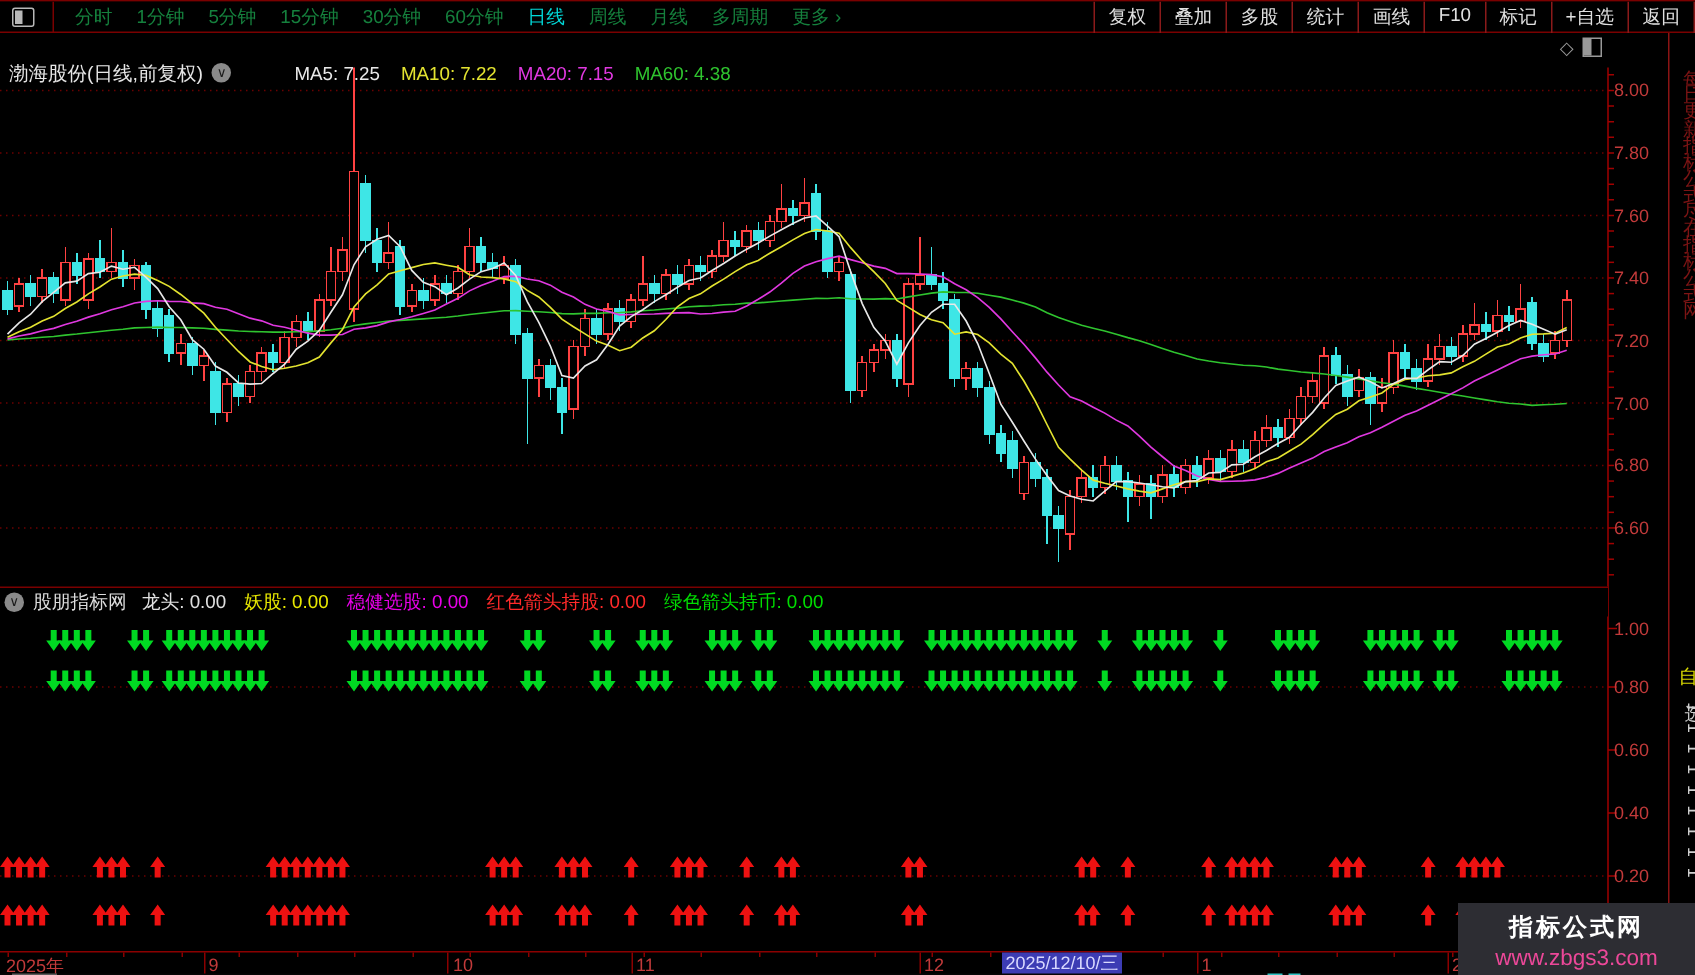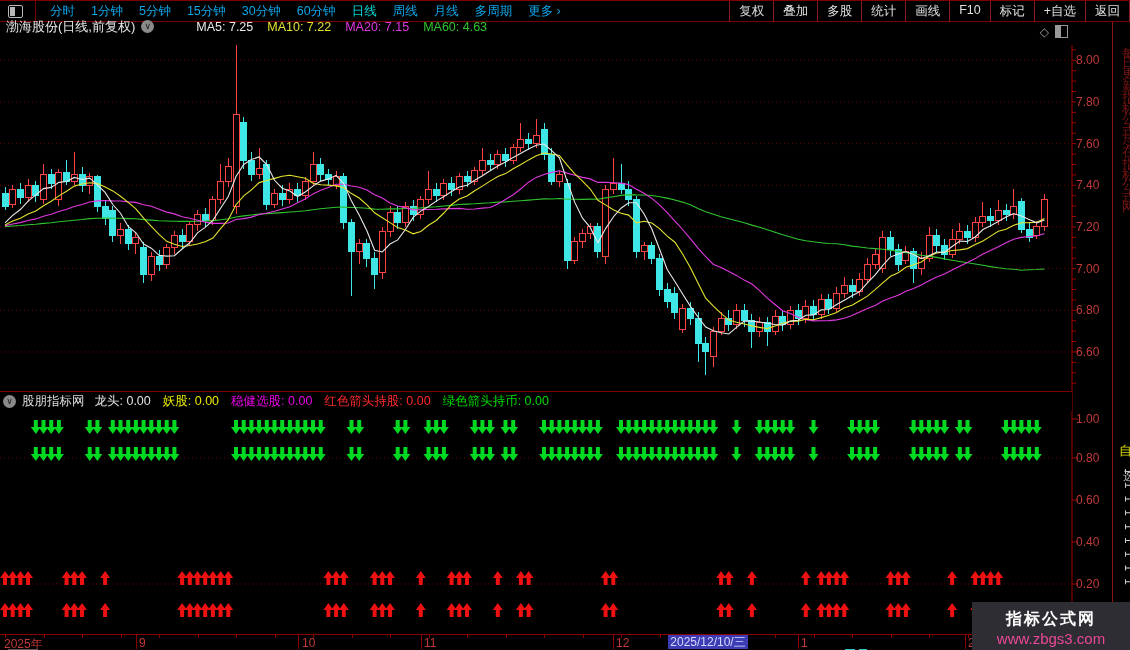--- a/index.html
+++ b/index.html
@@ -5,27 +5,27 @@
   html,body{margin:0;padding:0;background:#000;}
   .screen{position:relative;width:1130px;height:650px;background:#000;overflow:hidden;
           font-family:"Liberation Sans","DejaVu Sans",sans-serif;border-top:1px solid #7a0000;box-sizing:border-box;}
   #chart-svg{position:absolute;left:0;top:0;z-index:1;}
   
   .toolbar{position:absolute;left:0;top:0;width:1130px;height:21px;border-bottom:1px solid #7a0000;
            display:flex;align-items:center;z-index:4;background:#000;box-sizing:border-box;}
   .win-icon{width:13px;height:11px;border:1px solid #b8b8b8;border-radius:2px;margin:0 6px 0 8px;position:relative;}
   .win-icon::after{content:"";position:absolute;left:1px;top:1px;bottom:1px;width:5px;background:#b8b8b8;}
   .tb-sep{width:1px;height:21px;background:#7a0000;margin:0 6px;}
-  .period{color:#0ea5e9;font-size:12.5px;padding:0 8px;cursor:default;white-space:nowrap;}
+  .period{color:#15803d;font-size:12.5px;padding:0 8px;cursor:default;white-space:nowrap;}
   .period.active{color:#00d8d8;}
   .tb-right{margin-left:auto;display:flex;height:21px;}
   .tb-btn{color:#e0e0e0;font-size:12.5px;border-left:1px solid #8b1a1a;padding:2px 9px 0 9px;white-space:nowrap;}
   .tb-btn:last-child{border-right:1px solid #8b1a1a;}
   
-  .titlebar{position:absolute;left:0;top:14px;width:1110px;height:23px;display:flex;align-items:center;z-index:4;}
+  .titlebar{position:absolute;left:0;top:36px;width:1110px;height:23px;display:flex;align-items:center;z-index:4;}
   .stock-title{color:#e6e6e6;font-size:13px;margin-left:6px;white-space:nowrap;}
   .chev{width:13px;height:13px;border-radius:50%;background:#8a8a8a;color:#1a1a1a;font-size:9px;line-height:12px;
         text-align:center;margin:0 6px;flex:0 0 auto;}
   .ma-item{font-size:12.5px;margin-right:14px;white-space:nowrap;}
   .corner-icons{position:absolute;right:62px;top:24px;z-index:4;color:#999;font-size:12px;display:flex;gap:6px;}
   .sq-icon{width:11px;height:11px;border:1px solid #999;position:relative;display:inline-block;}
   .sq-icon::after{content:"";position:absolute;left:0;top:0;bottom:0;width:5px;background:#999;}
   
   .ylabel{position:absolute;left:1076px;width:34px;color:#c23a3a;font-size:12px;text-align:left;z-index:2;}
   
@@ -685,21 +685,21 @@
       </span>
   </div>
 
   <div class="titlebar">
     <span class="stock-title">渤海股份(日线,前复权)</span>
     <span class="chev">∨</span>
     <span id="ma-labels" style="display:flex;align-items:center;">
         <span class="ma-item" style="color: rgb(232, 232, 232); margin-left: 36px;">MA5: 7.25</span>
         <span class="ma-item" style="color: rgb(227, 227, 48);">MA10: 7.22</span>
         <span class="ma-item" style="color: rgb(224, 56, 224);">MA20: 7.15</span>
-        <span class="ma-item" style="color: rgb(47, 196, 47);">MA60: 4.63</span>
+        <span class="ma-item" style="color: rgb(47, 196, 47);">MA60: 4.38</span>
       </span>
   </div>
   <div class="corner-icons">
     <span>◇</span>
     <span class="sq-icon"></span>
   </div>
 
   <div id="main-ylabels">
       <div class="ylabel" style="top: 52.3px;">8.00</div>
       <div class="ylabel" style="top: 93.966px;">7.80</div>

